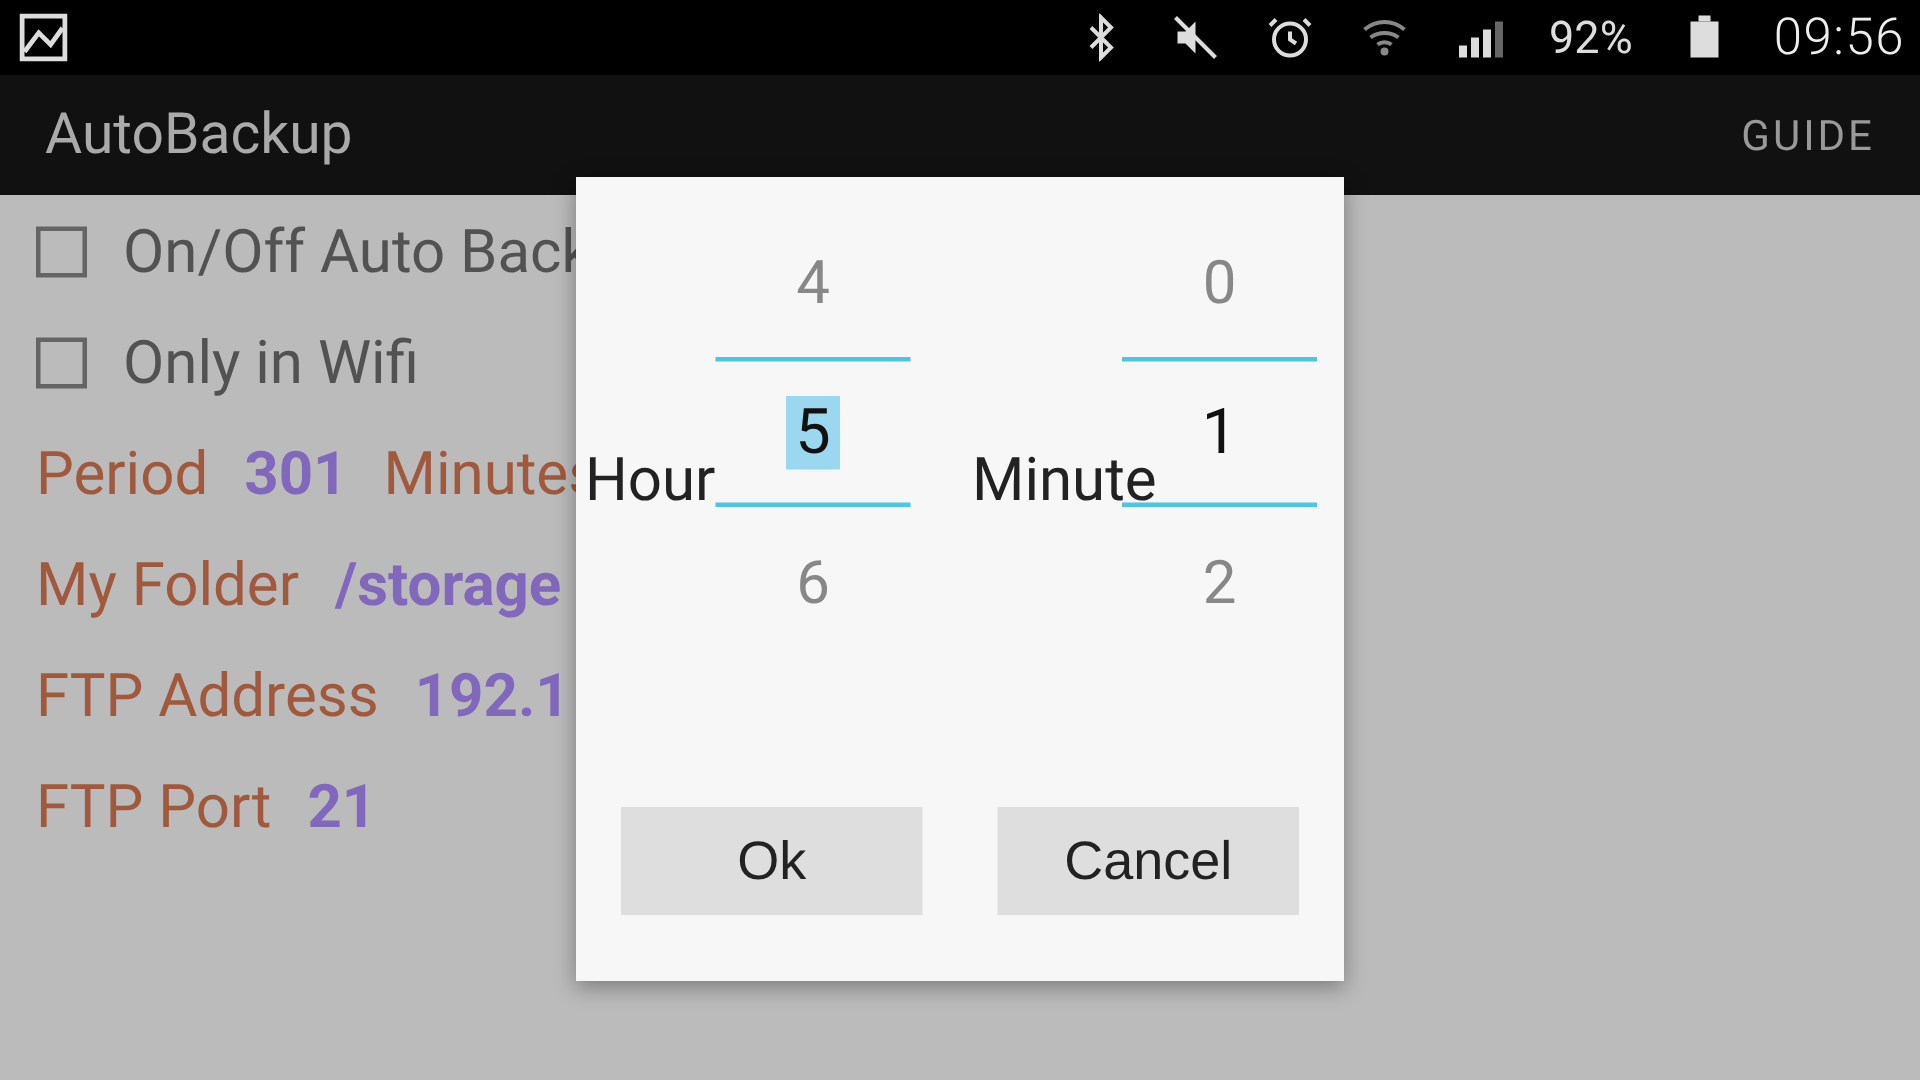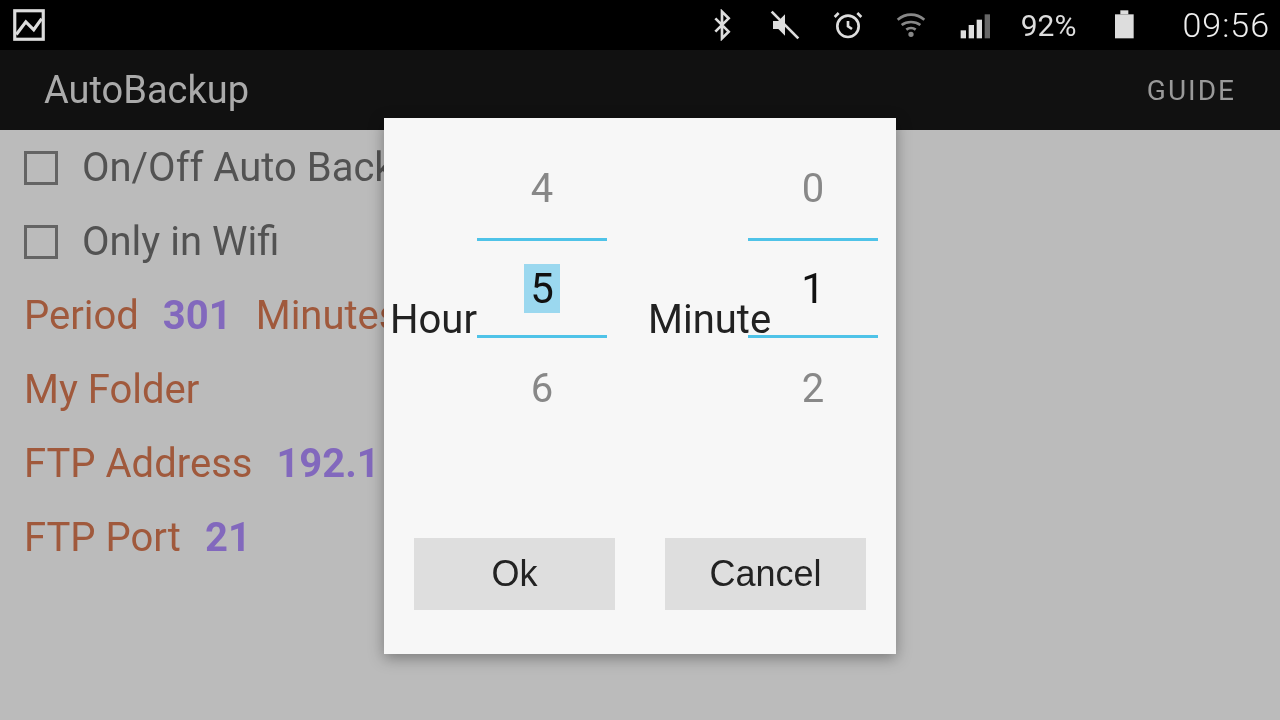--- a/index.html
+++ b/index.html
@@ -12,30 +12,30 @@
       background: #000;
       color: #ddd;
       display: flex;
       align-items: center;
       padding: 0 10px;
       font-size: 28px;
     }
     .status-left { display: flex; align-items: center; }
     .status-right { margin-left: auto; display: flex; align-items: center; gap: 31px; }
     .status-right .pct { font-size: 30px; font-weight: 400; color:#ddd; }
-    .status-right .clock { font-size: 34px; font-weight: 300; color:#eee; letter-spacing:1px;margin-left:12px; }
+    .status-right .clock { font-size: 34px; font-weight: 300; color:#eee; letter-spacing:1px; }
 
     
     .app-bar {
       height: 80px;
       background: #111;
       color: #aaa;
       display: flex;
       align-items: center;
-      padding: 0 44px;
+      padding: 0 30px;
       font-size: 38px;
     }
     .app-bar .guide { margin-left: auto; font-size: 28px; letter-spacing: 2px; color:#999; }
 
     
     .settings {
       padding: 10px 24px;
       font-size: 40px;
       color: #333;
       line-height: 1.2;
@@ -212,20 +212,21 @@
     <span class="chk"></span>
     <span class="label">Only in Wifi</span>
   </div>
   <div class="row">
     <span class="muted">Period</span>
     <span class="val-blue">301</span>
     <span class="muted">Minutes</span>
   </div>
   <div class="row">
     <span class="muted">My Folder</span>
+    <span class="val-blue">/storage</span>
   </div>
   <div class="row">
     <span class="muted">FTP Address</span>
     <span class="val-blue">192.1</span>
   </div>
   <div class="row">
     <span class="muted">FTP Port</span>
     <span class="val-blue">21</span>
   </div>
 </div>

